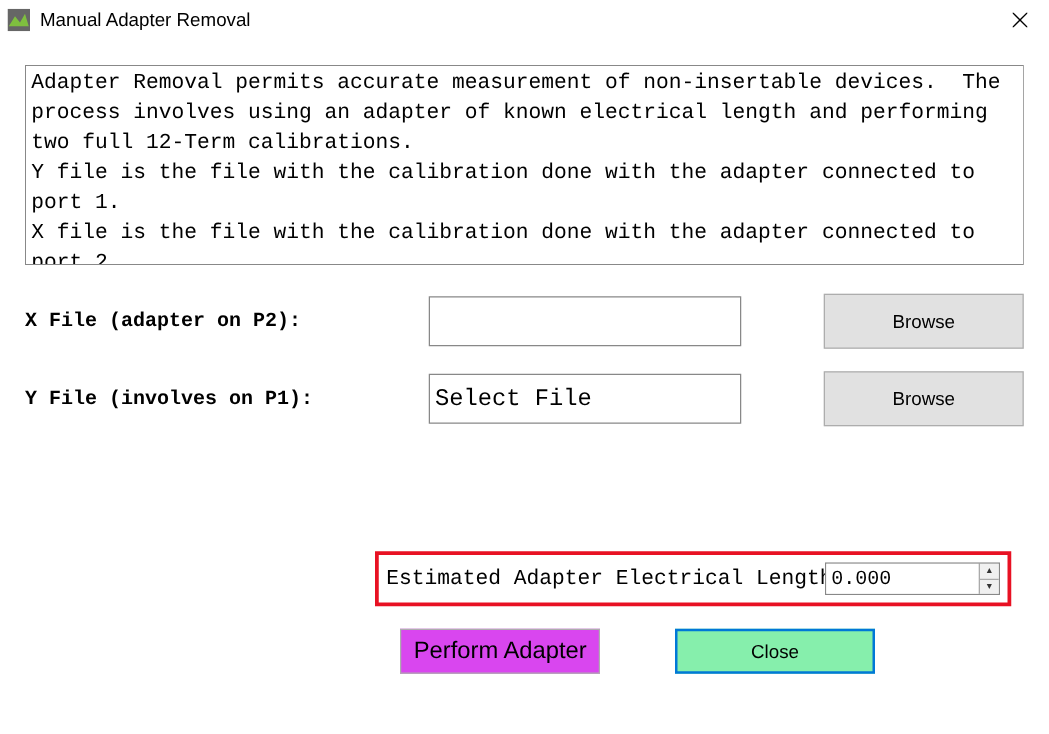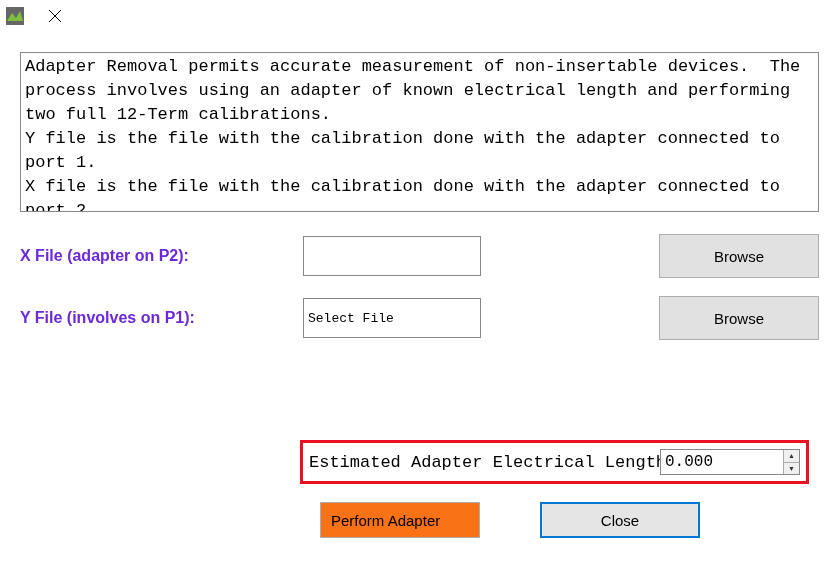--- a/index.html
+++ b/index.html
@@ -56,31 +56,33 @@
     .row {
       display: flex;
       align-items: center;
       margin-top: 18px;
       gap: 18px;
     }
     .row-label {
       width: 265px;
       font-size: 16px;
       font-weight: bold;
-      color: #6d28d9;
+      color: #000000;
+      font-family: Liberation Mono, monospace;
     }
     .row-input {
       flex: 1;
       max-width: 330px;
       height: 40px;
       border: 1px solid #888;
       background: #fff;
       font-family: "SimSun", "NSimSun", "Courier New", monospace;
-      font-size: 13px;
+      font-size: 19px;
       padding: 2px 4px;
+      margin-left: 40px;
     }
     .row-spacer { flex: 1; }
     .browse-btn {
       width: 160px;
       height: 44px;
       background: #e1e1e1;
       border: 1px solid #adadad;
       font-size: 15px;
       cursor: pointer;
     }
@@ -138,46 +140,47 @@
     .bottom-row {
       display: flex;
       align-items: center;
       margin-top: 18px;
       margin-left: 300px;
       gap: 60px;
     }
     .perform-btn {
       width: 160px;
       height: 36px;
-      background: #f97316;
+      background: #d946ef;
       border: 1px solid #adadad;
-      font-size: 15px;
+      font-size: 19px;
       cursor: pointer;
       text-align: left;
       padding-left: 10px;
     }
     .close-button {
       width: 160px;
       height: 36px;
-      background: #e5e5e5;
+      background: #86efac;
       border: 2px solid #0078d7;
       font-size: 15px;
       cursor: pointer;
     }
   </style>
 </head>
 <body>
 
 <div class="titlebar">
   <span class="app-icon">
     <svg width="18" height="18" viewBox="0 0 18 18">
       <rect x="0" y="0" width="18" height="18" fill="#666"></rect>
       <path d="M1 14 L6 6 L10 11 L14 4 L17 14 Z" fill="#7fbf3f"></path>
     </svg>
   </span>
+  <span class="title-text">Manual Adapter Removal</span>
   <div class="close-btn">
     <svg width="12" height="12" viewBox="0 0 12 12">
       <line x1="0" y1="0" x2="12" y2="12" stroke="#000" stroke-width="1"></line>
       <line x1="12" y1="0" x2="0" y2="12" stroke="#000" stroke-width="1"></line>
     </svg>
   </div>
 </div>
 
 <div class="content">
 

